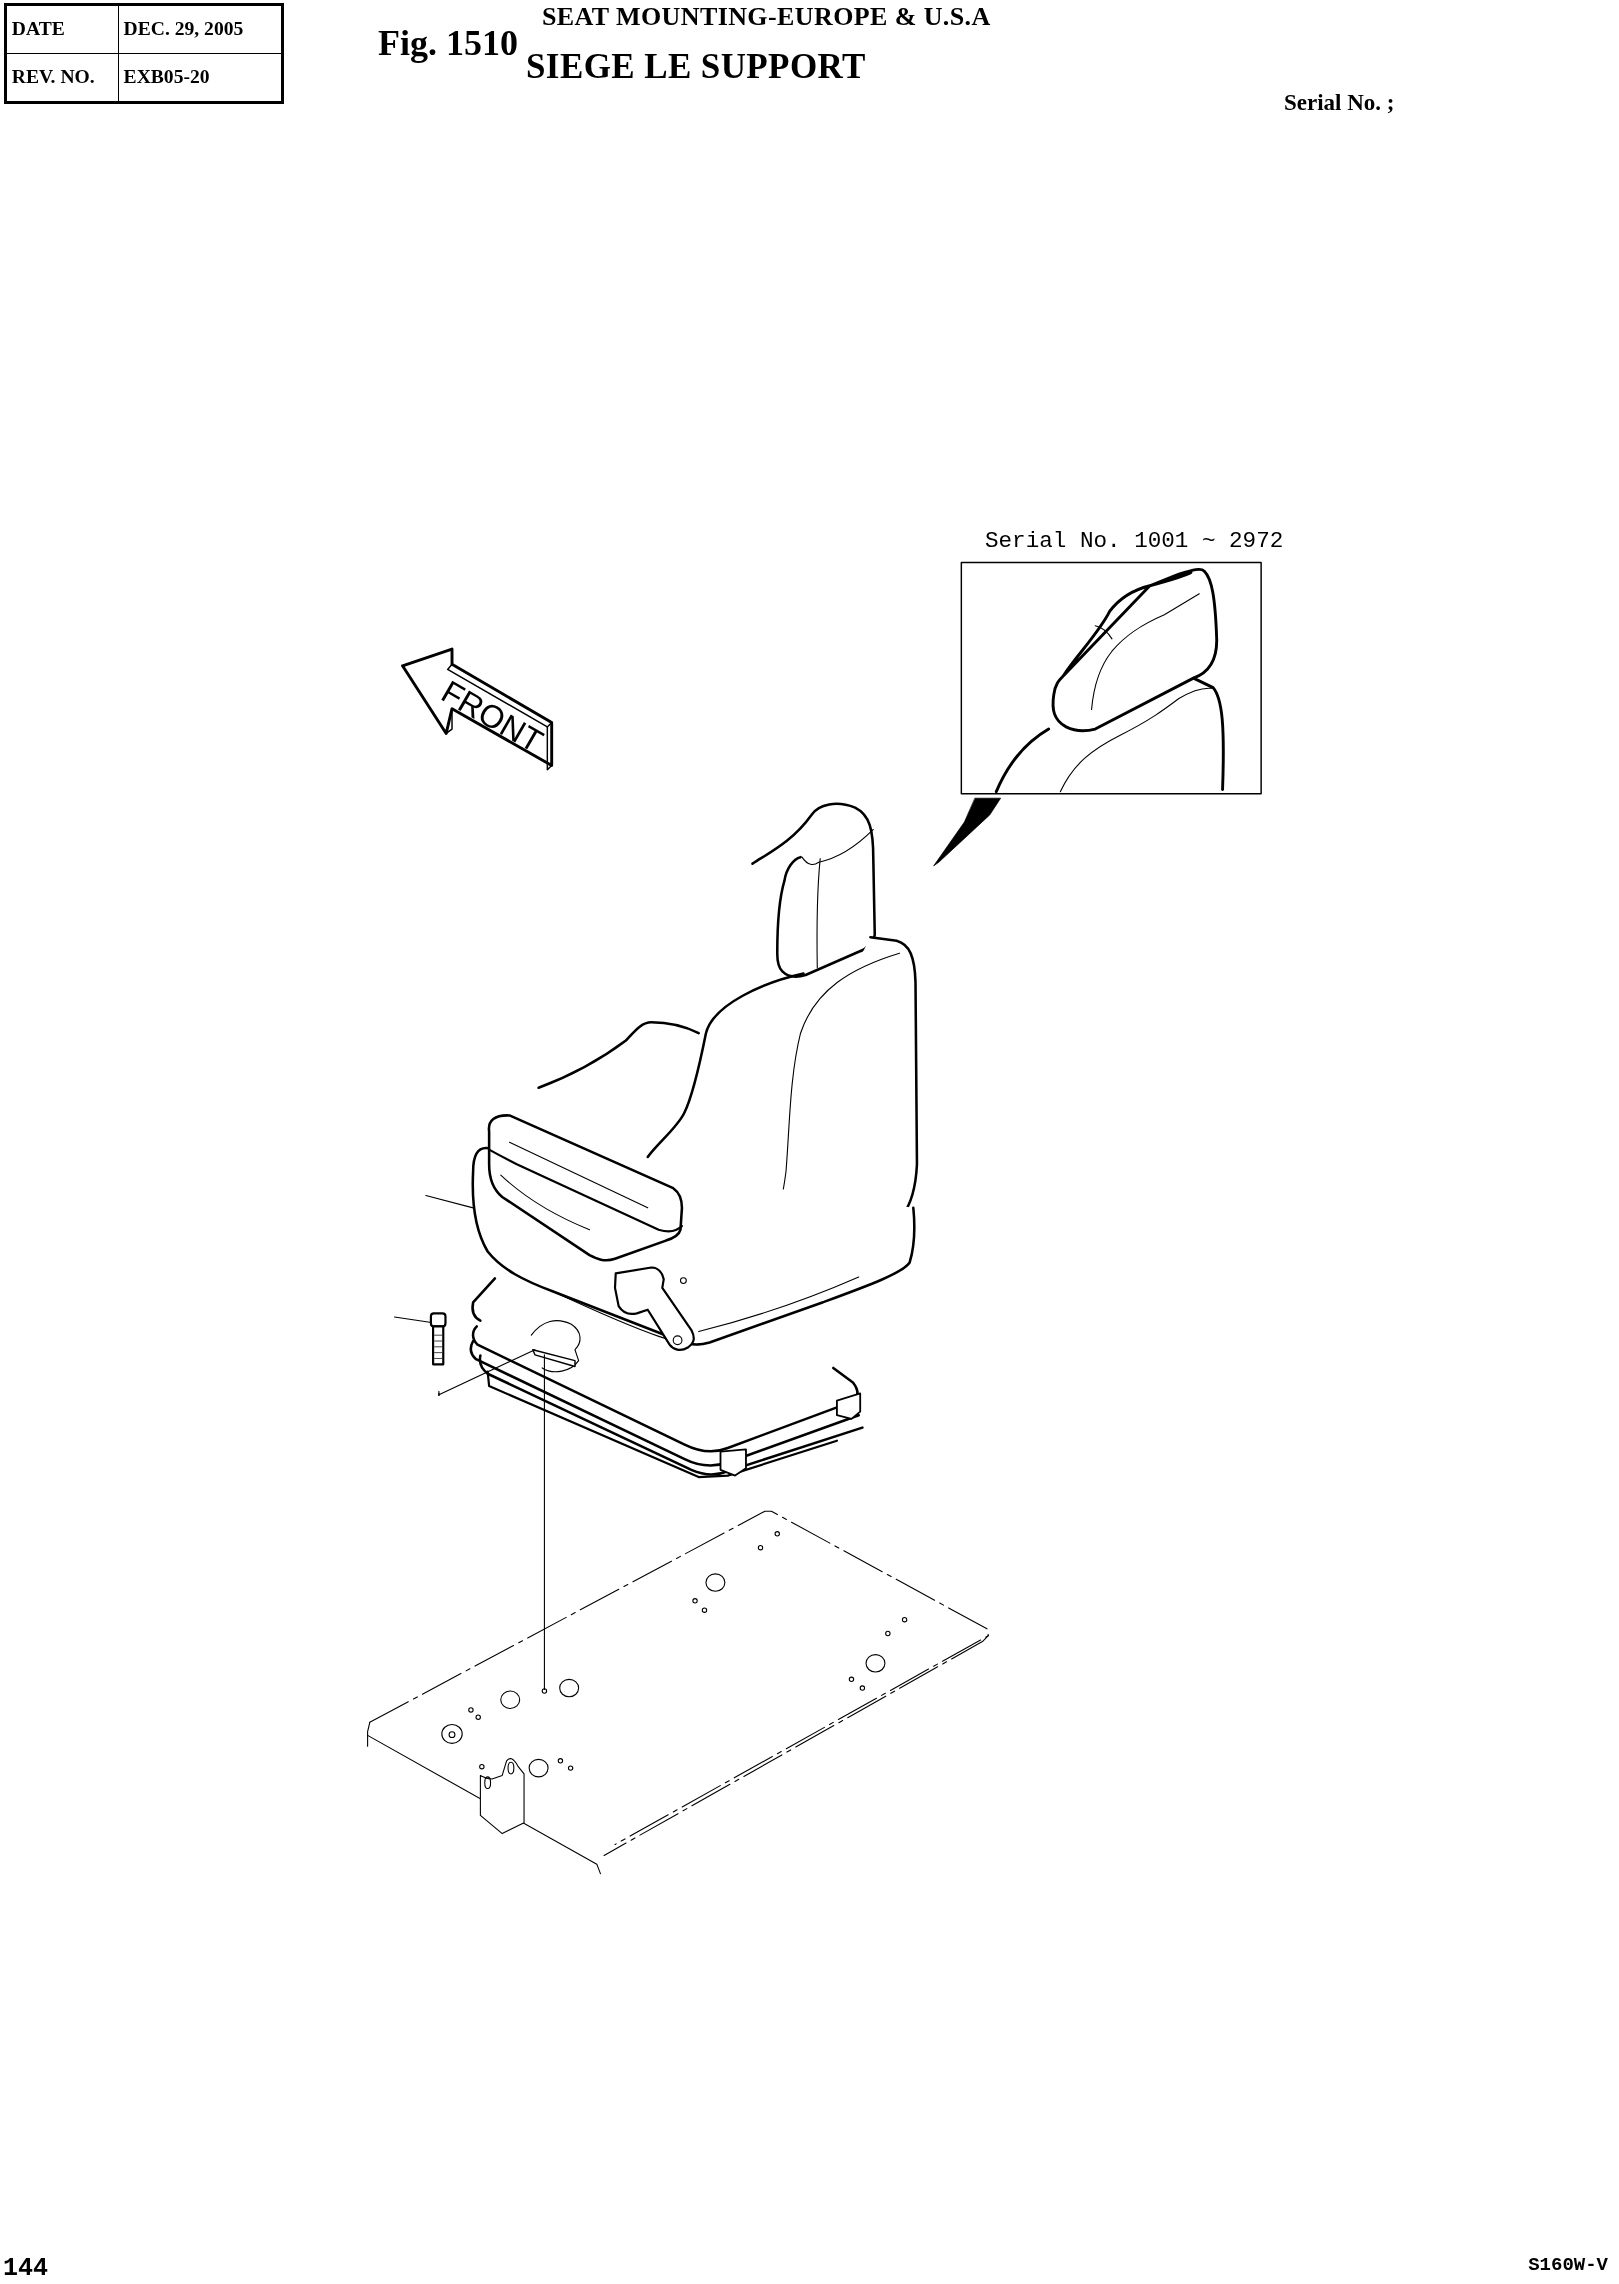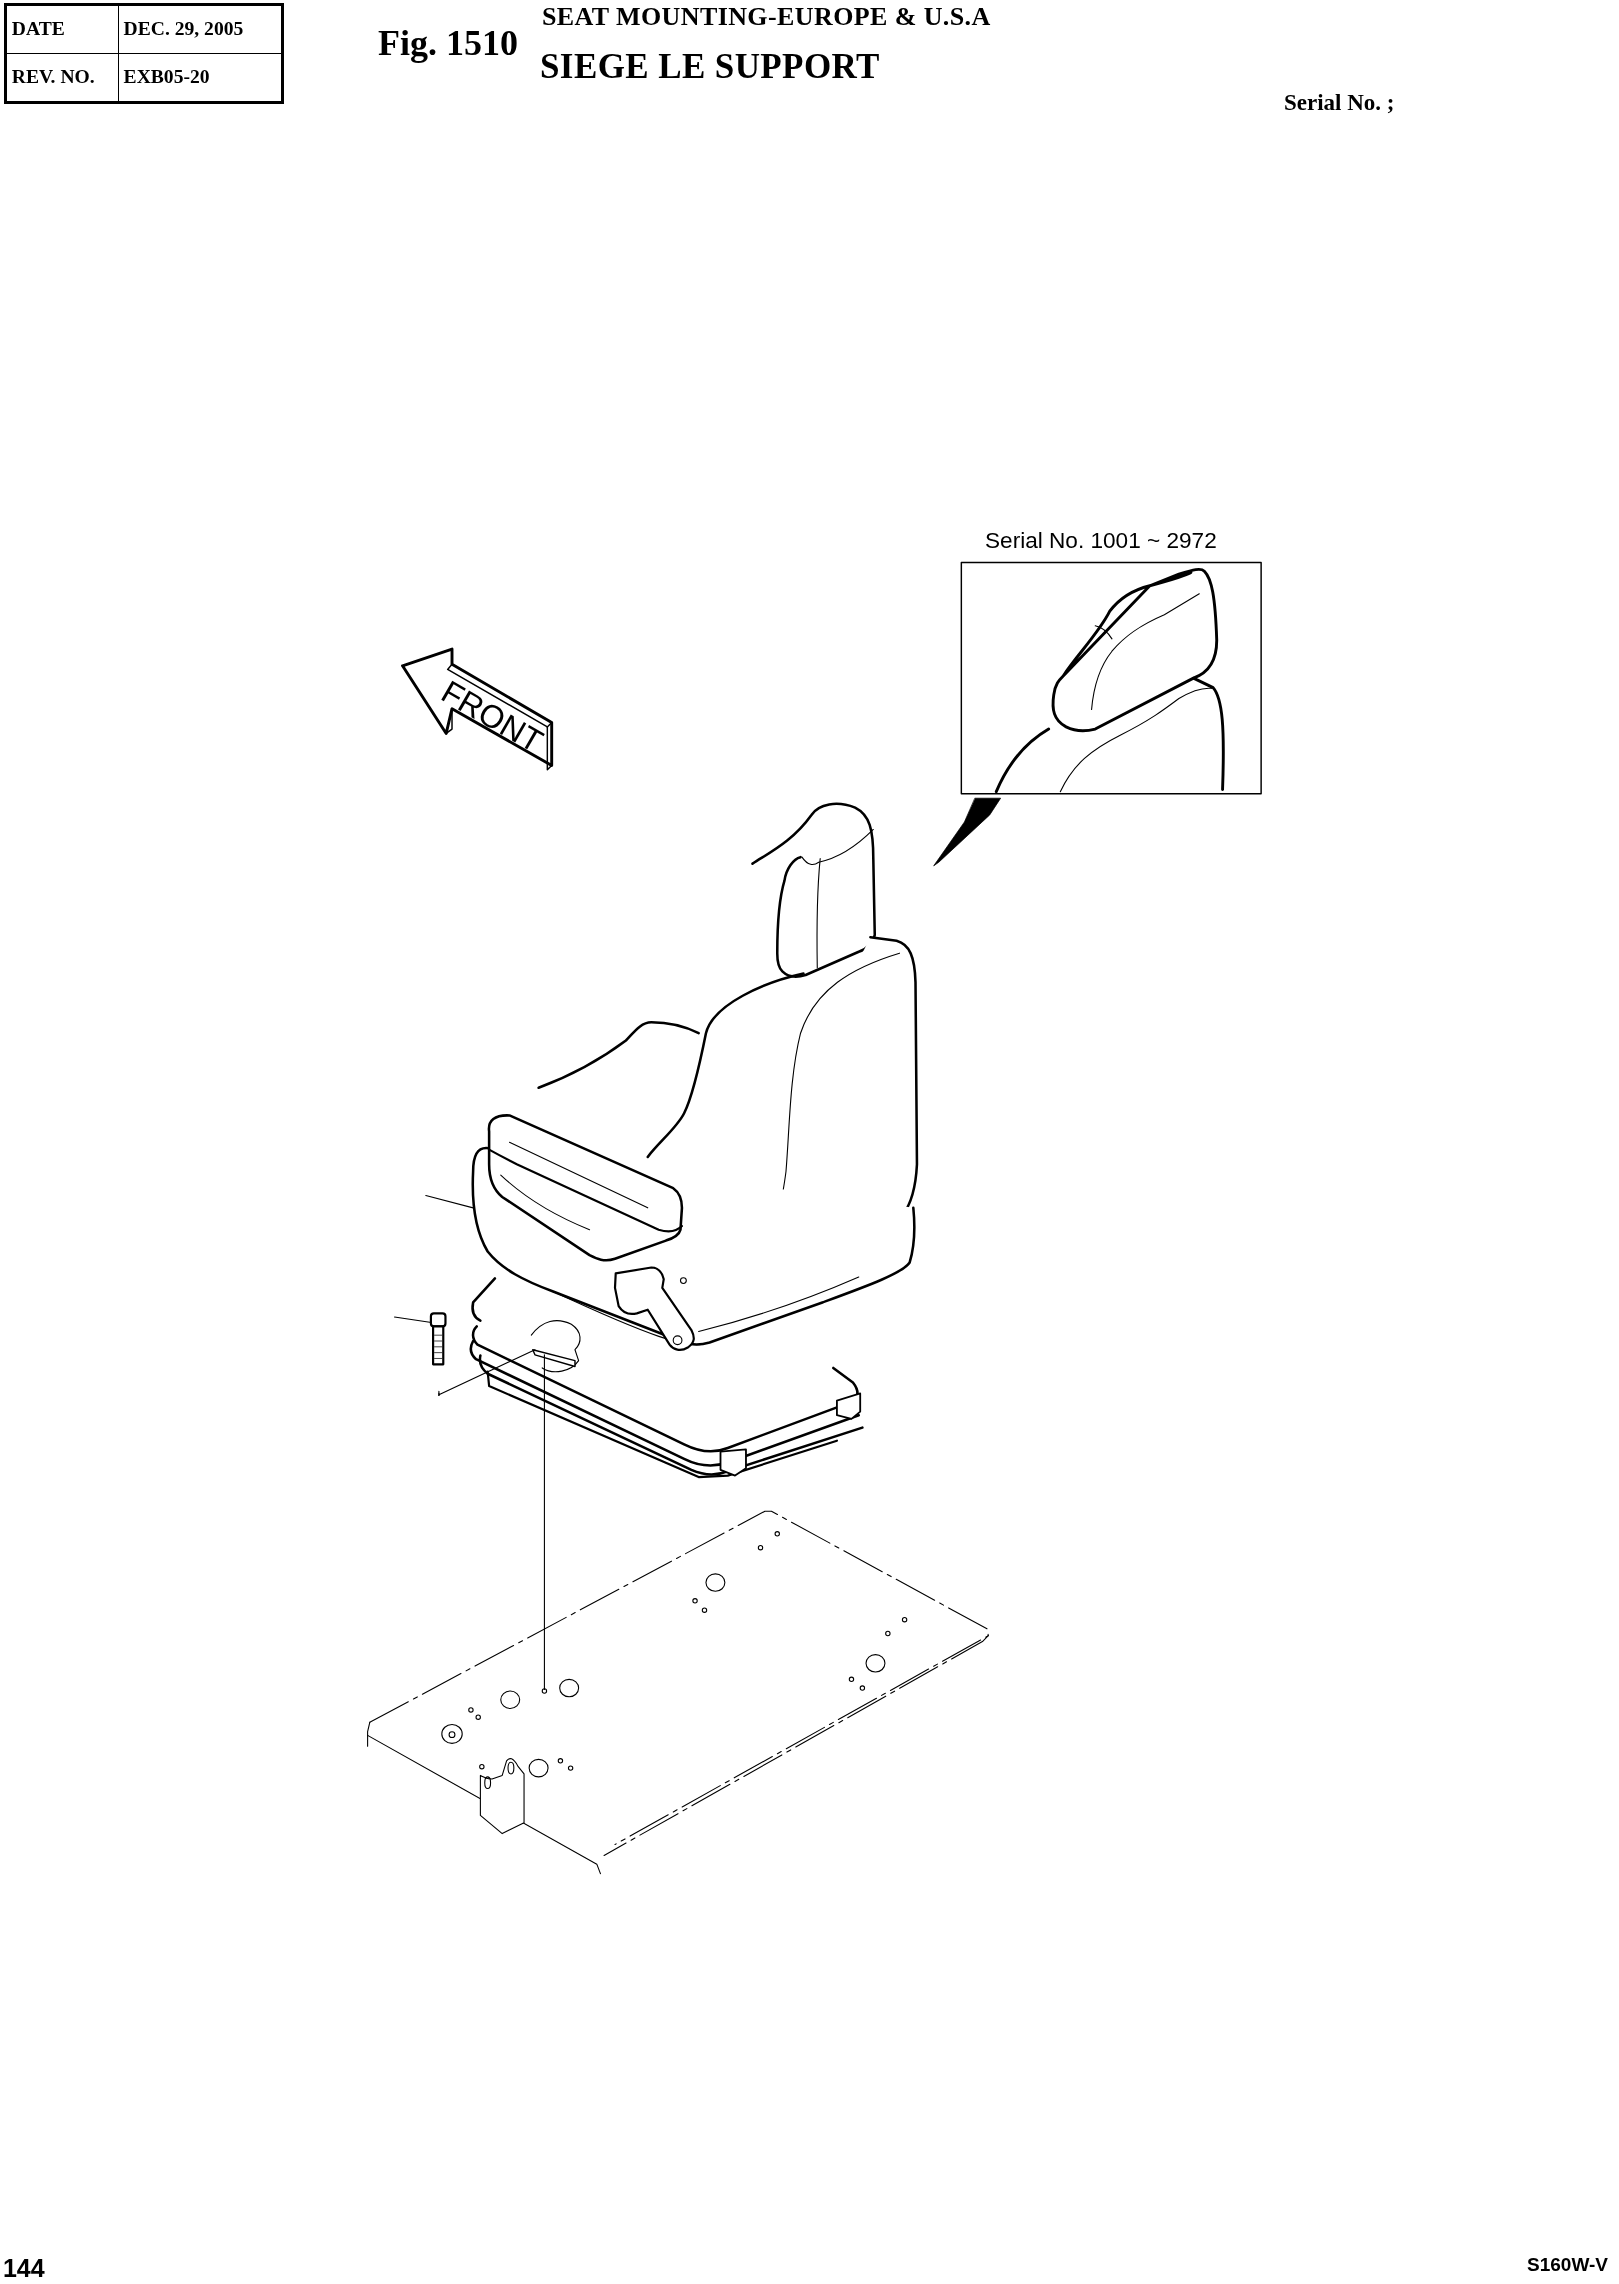--- a/index.html
+++ b/index.html
@@ -1,25 +1,25 @@
 <!DOCTYPE html>
 <html style="font-size:11.6px"><head>
 <meta charset="utf-8">
 <style>
   html, body { margin:0; padding:0; background:#ffffff; }
   body { width:1620px; height:2284px; position:relative; overflow:hidden; color:#000; }
   .serif { font-family: "Liberation Serif", "DejaVu Serif", serif; font-weight:bold; }
-  .sans { font-family: Liberation Sans, sans-serif; }
+  .sans { font-family: Liberation Mono, monospace; }
   #info-table { position:absolute; left:4.4px; top:2.9px; border-collapse:collapse; border:3.6px solid #000; }
   #info-table td { border:1.5px solid #000; height:47px; font-size:19.6px; padding:0 4.4px; }
   #info-table td.lbl { width:102px; }
   #info-table td.val { width:153px; }
   #fig-num { position:absolute; left:378px; top:22px; font-size:36px; }
   #title-1 { position:absolute; left:542px; top:1.5px; font-size:26px; letter-spacing:0.4px; }
-  #title-2 { position:absolute; left:540px; top:47px; font-size:35px; letter-spacing:0.4px; }
+  #title-2 { position:absolute; left:526px; top:47px; font-size:35px; letter-spacing:0.4px; }
   #serial-top { position:absolute; left:1284px; top:90px; font-size:23px; }
   #inset-label { position:absolute; left:985px; top:528px; font-size:22.6px; font-weight:normal; }
   #page-num { position:absolute; left:2.9px; top:2254px; font-size:25px; font-weight:bold; }
   #model-code { position:absolute; right:12px; top:2254px; font-size:19px; font-weight:bold; }
   #drawing { position:absolute; left:0; top:0; }
 </style>
 </head>
 <body>
 
 <table id="info-table" class="serif">

